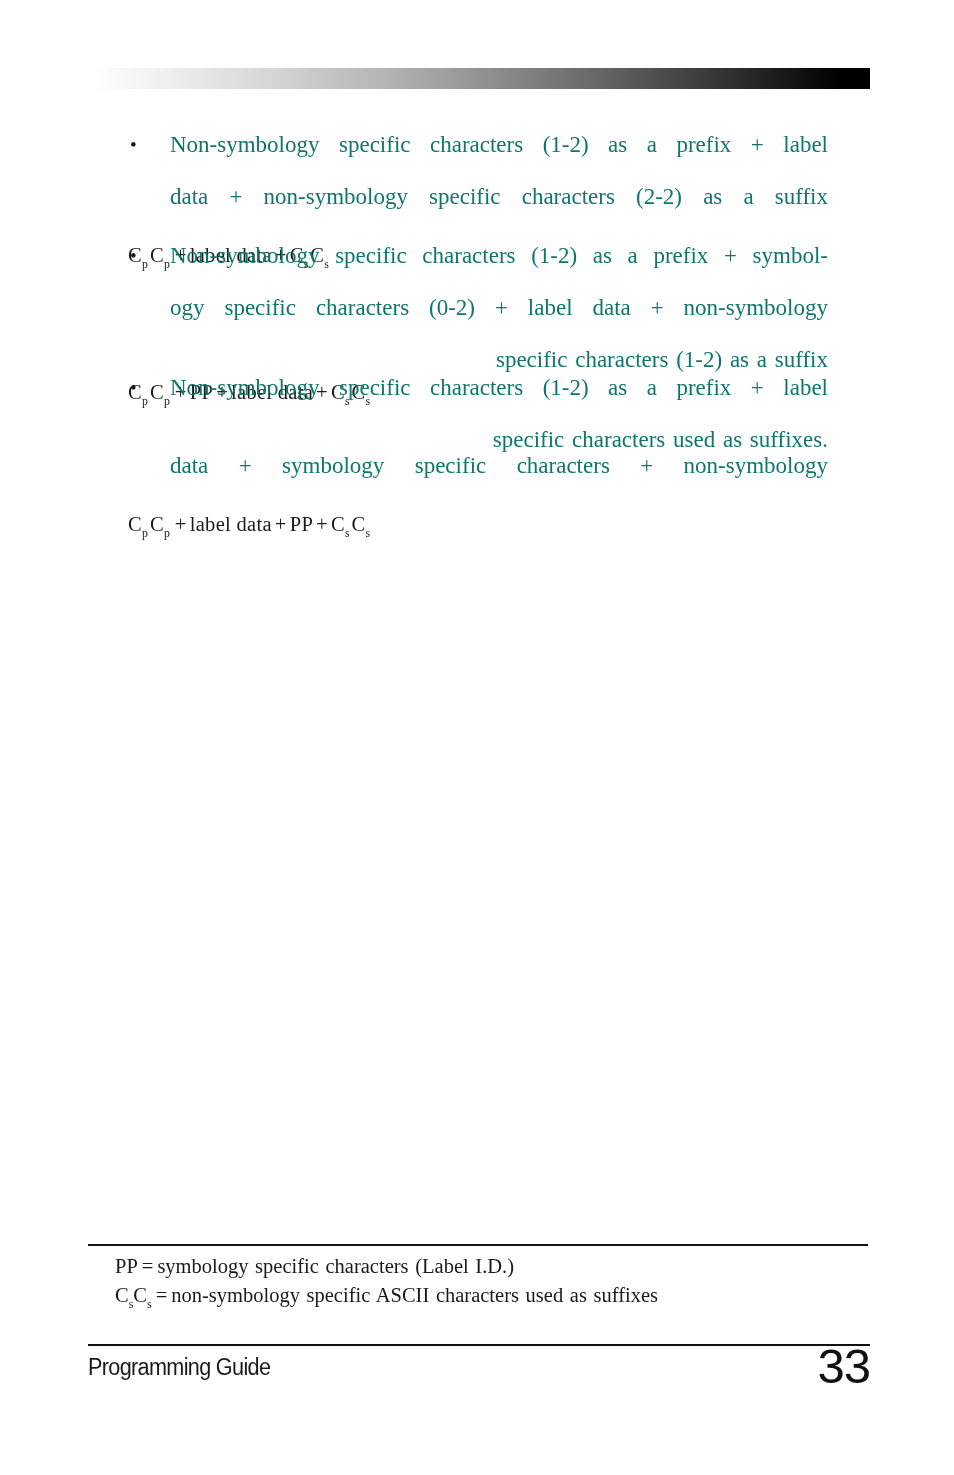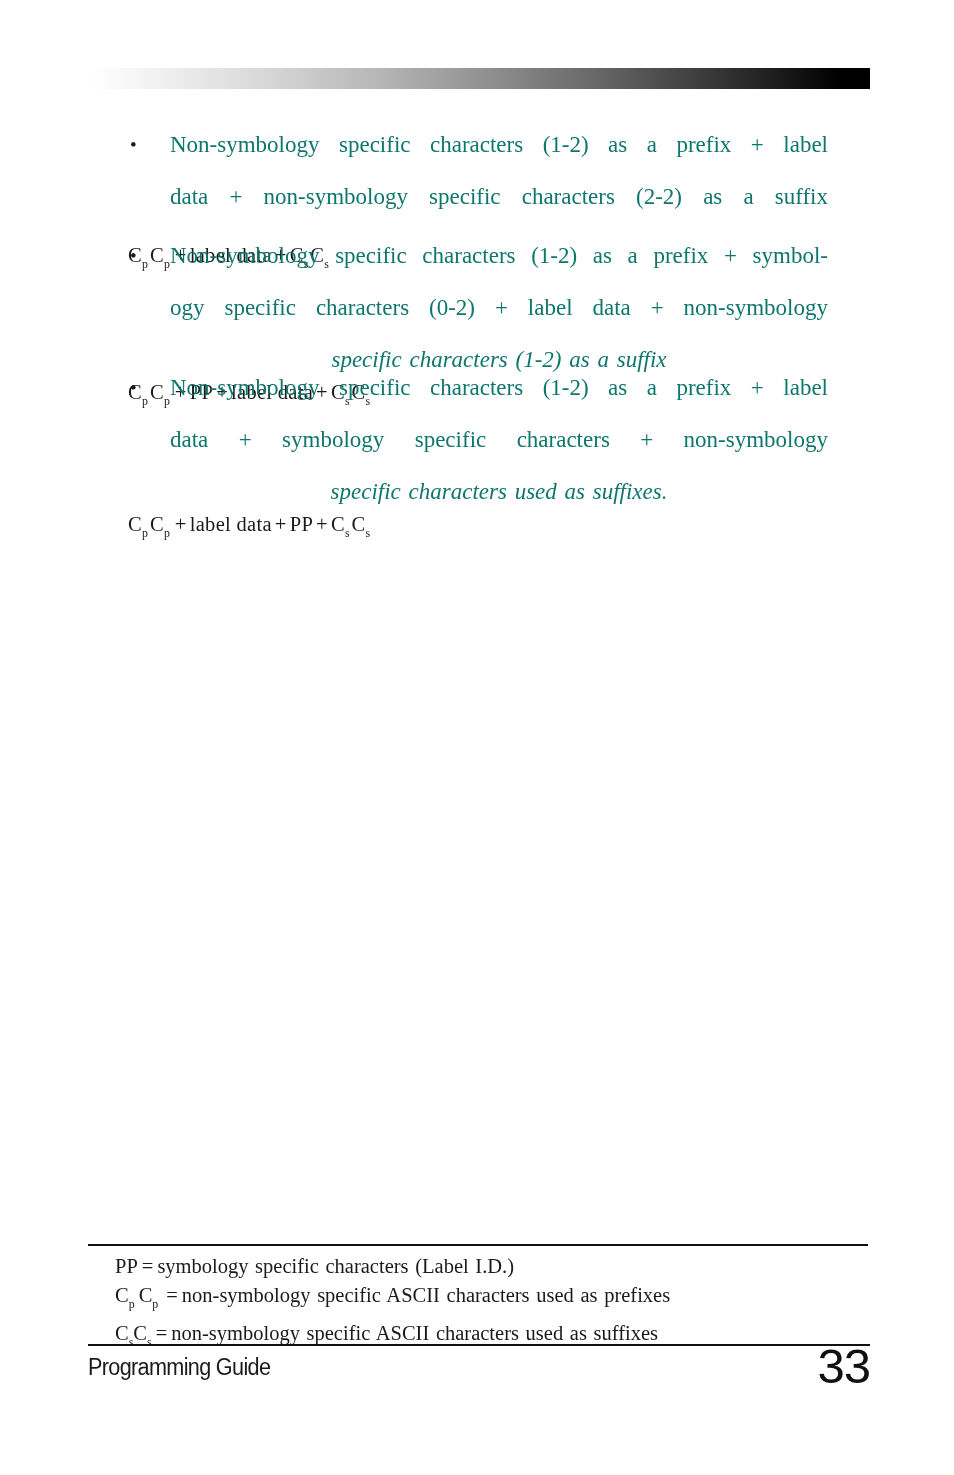--- a/index.html
+++ b/index.html
@@ -62,23 +62,22 @@
     text-align: justify;
     text-justify: inter-word;
     word-spacing: 1.5px;
     color: #0f766e;
   }
   .bullet-text .ln {
     display: block;
     text-align: justify;
   }
   .bullet-text .ln.last {
-    text-align: center;
+    text-align: right;
     word-spacing: 2px;
-    font-style: italic;
   }
   
   .bullet-text .ln.stretch {
     display: block;
     text-align: justify;
   }
   .bullet-text .ln.stretch::after {
     content: "";
     display: inline-block;
     width: 100%;
@@ -201,36 +200,35 @@
     <div class="formula">
       <span class="csp">C<sub>p</sub></span><span class="csp">C<sub>p</sub></span><span class="op">+</span><span>PP</span><span class="op">+</span><span>label data</span><span class="op">+</span><span class="csp">C<sub>s</sub></span><span>C<sub>s</sub></span>
     </div>
   </div>
 
   <div class="bullet-block" id="blk2" style="top:375px;">
     <div class="bullet-row">
       <span class="bullet-dot">•</span>
       <div class="bullet-text">
         <span class="ln stretch">Non-symbology specific characters (1-2) as a prefix + label</span>
+        <span class="ln last">specific characters used as suffixes.</span>
         <span class="ln stretch">data + symbology specific characters + non-symbology</span>
-        <span class="ln last">specific characters used as suffixes.</span>
       </div>
     </div>
     <div class="formula">
       <span class="csp">C<sub>p</sub></span><span class="csp">C<sub>p</sub></span><span class="op">+</span><span>label data</span><span class="op">+</span><span>PP</span><span class="op">+</span><span class="csp">C<sub>s</sub></span><span>C<sub>s</sub></span>
     </div>
   </div>
 
 </div>
 
 <div class="legend">
   <div class="legend-rule"></div>
   <div class="legend-lines">
     <span class="lgl"><span>PP</span><span class="eq">=</span><span>symbology specific characters (Label I.D.)</span></span>
-    <span class="lgl pairwide"><span>C<sub>p</sub>C<sub>p</sub></span><span class="eq">=</span><span>non-symbology specific ASCII characters used as prefixes</span></span>
     <span class="lgl"><span>C<sub>s</sub>C<sub>s</sub></span><span class="eq">=</span><span>non-symbology specific ASCII characters used as suffixes</span></span>
   </div>
 </div>
 
 <div class="footer">
   <div class="footer-rule"></div>
   <div class="footer-row">
     <span class="footer-title">Programming Guide</span>
     <span class="footer-page">33</span>
   </div>

